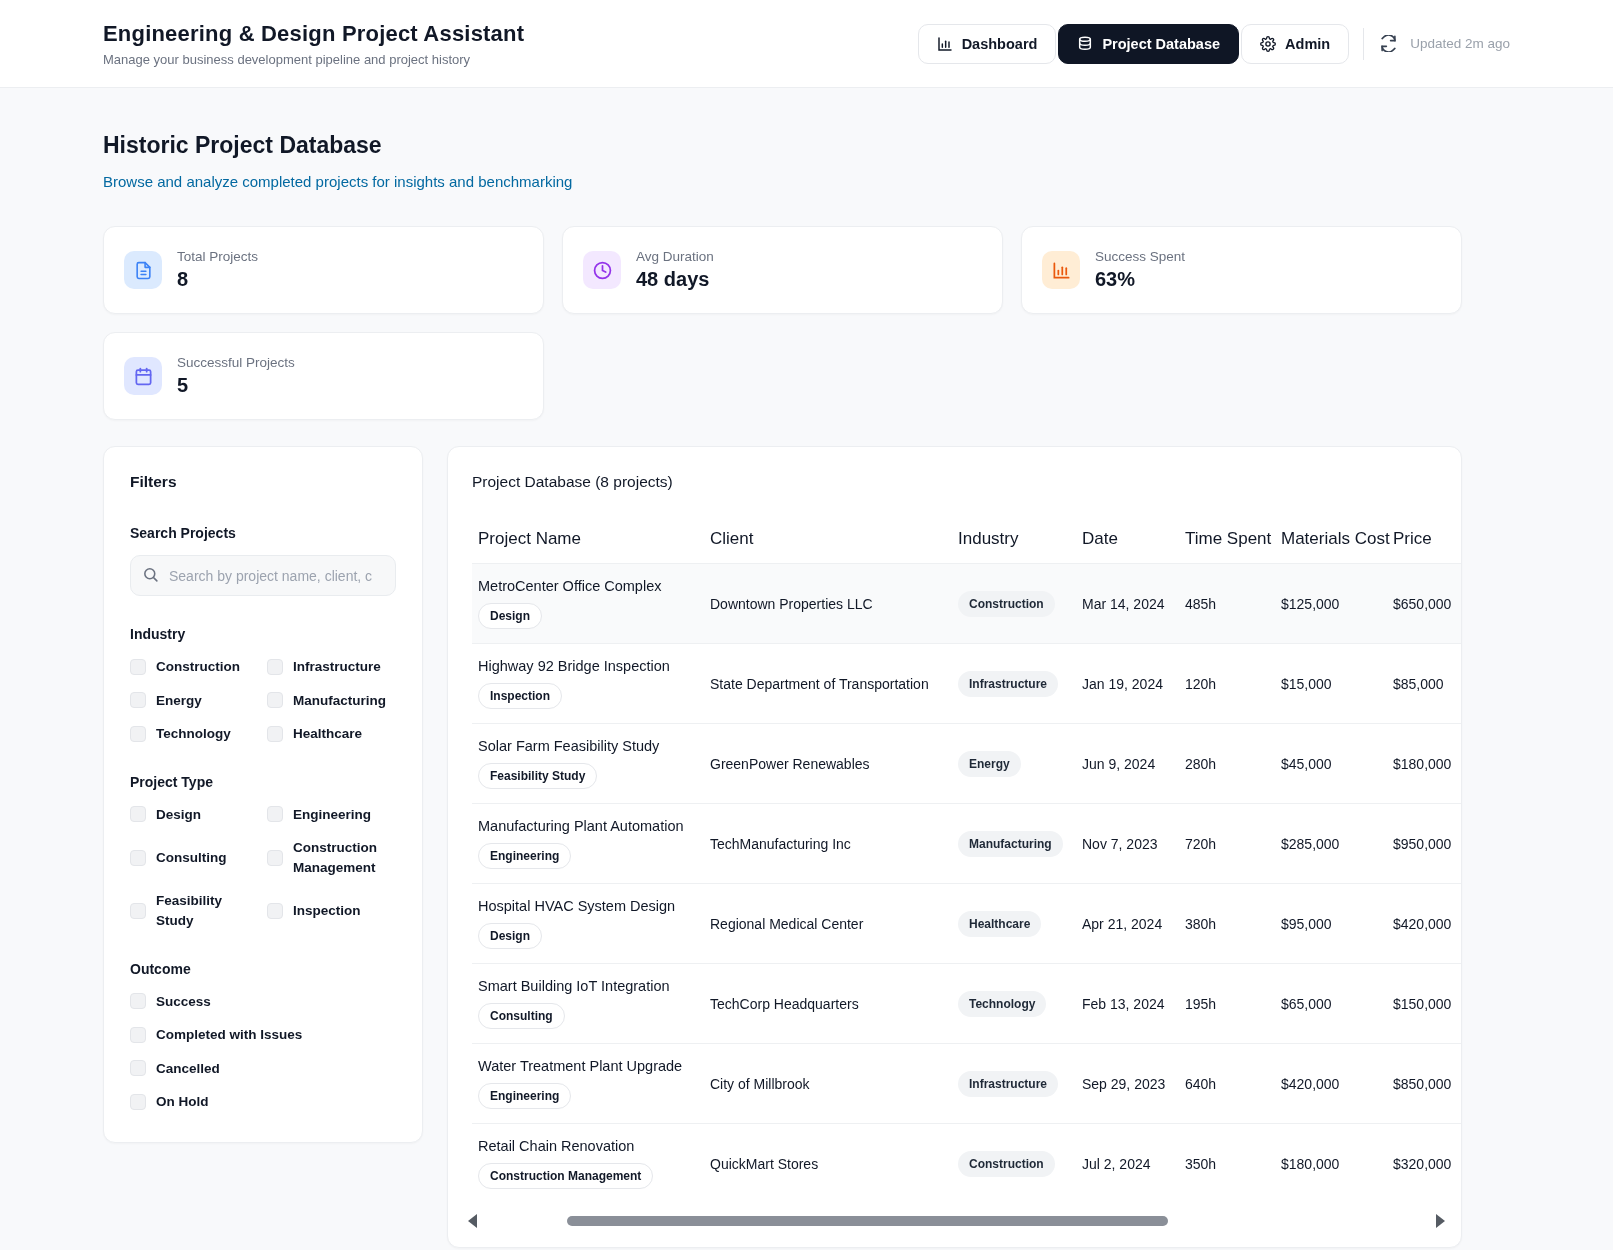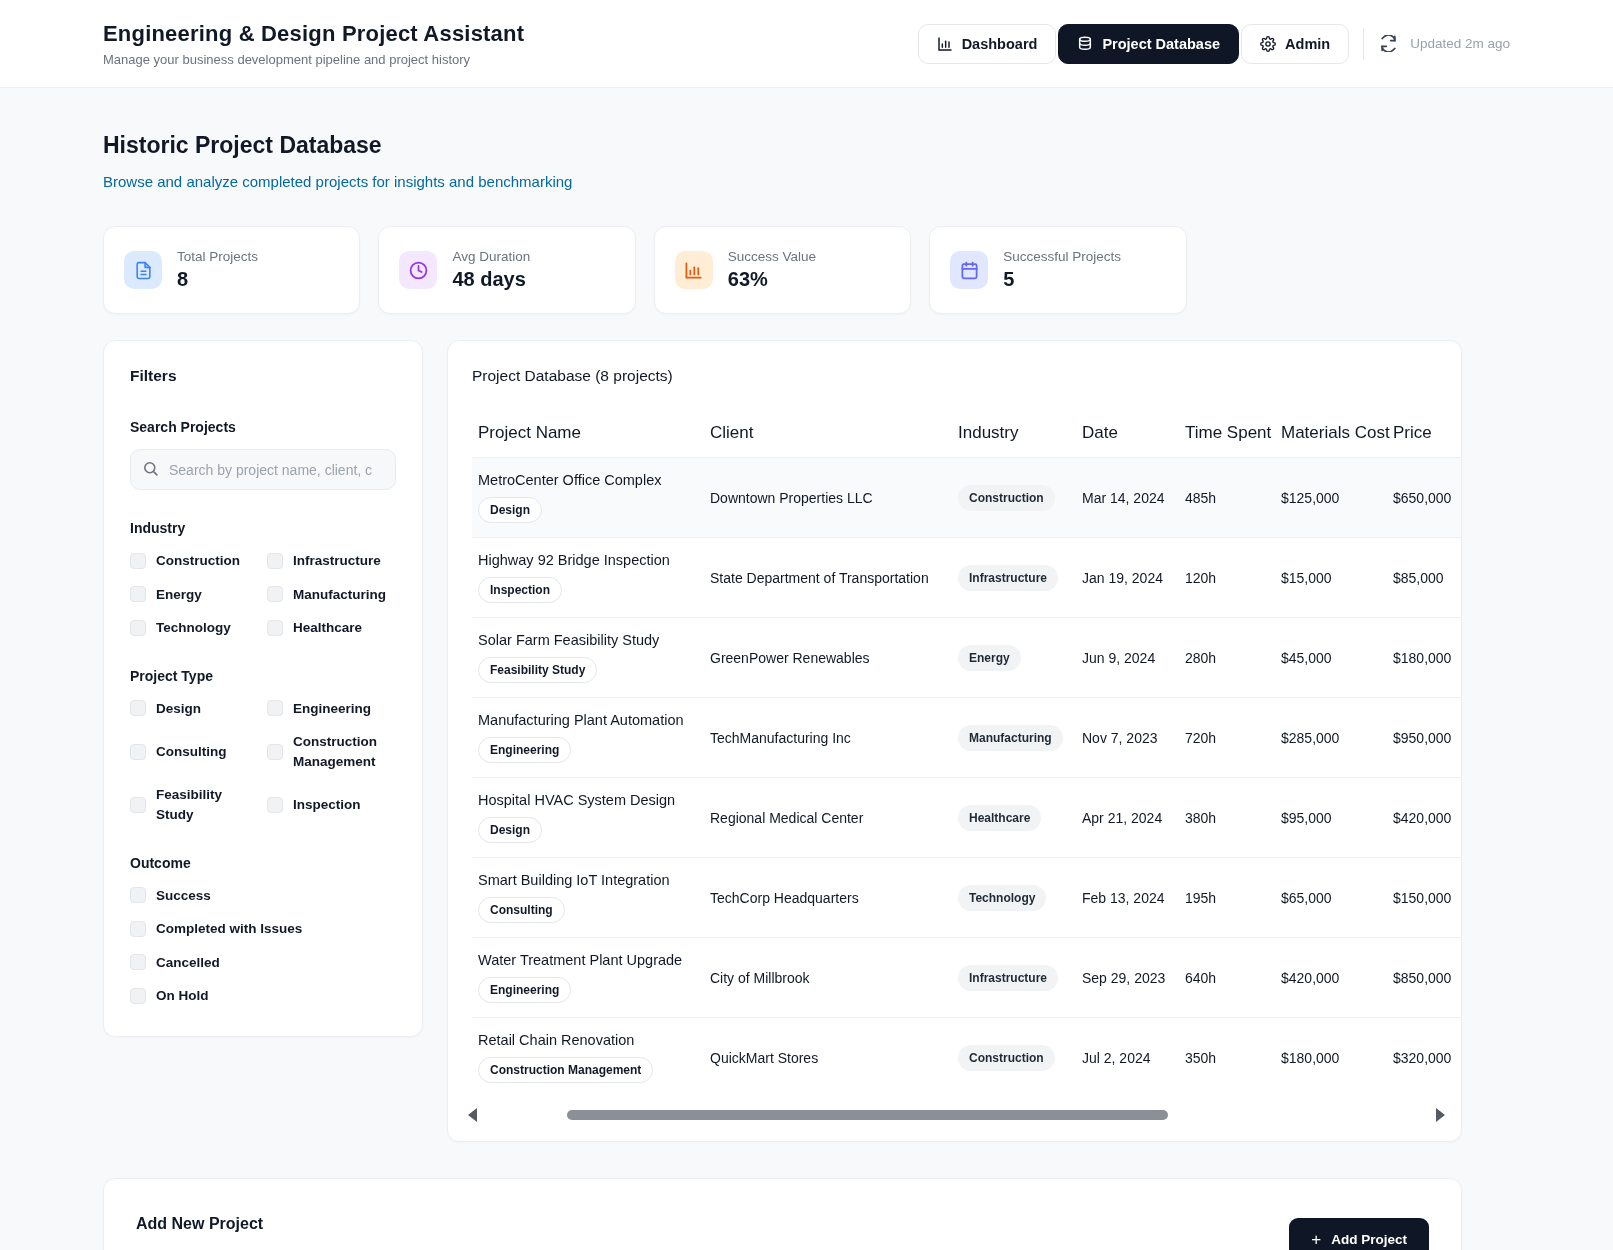--- a/index.html
+++ b/index.html
@@ -26,21 +26,21 @@
   .nav-btn.active { background:#0f1625; border-color:#0f1625; color:#fff; }
   .nav-btn svg { display:block; }
   .hdr-divider { width:1px; height:32px; background:#e5e7eb; margin:0 14px 0 12px; }
   .updated { display:flex; align-items:center; gap:13px; color:#9aa1ab; font-size:13.5px; }
   .updated .refresh { color:#374151; cursor:pointer; display:flex; }
   
   .content { padding:28px 151px 0 103px; }
   .page-title { font-size:23px; font-weight:700; margin-top:16px; }
   .page-sub { font-size:15px; color:#0369a1; margin-top:14px; }
   
-  .stats { display:grid; grid-template-columns:repeat(5,1fr); gap:18px; margin-top:36px; }
+  .stats { display:grid; grid-template-columns:repeat(3,1fr); gap:18px; margin-top:36px; }
   .stat-card {
     background:#fff; border:1px solid #eceef1; border-radius:12px;
     padding:20px 20px; display:flex; align-items:center; gap:15px; height:88px;
     box-shadow:0 1px 2px rgba(16,24,40,.03);
   }
   .stat-ic { width:38px; height:38px; border-radius:10px; display:flex; align-items:center; justify-content:center; flex:0 0 auto; }
   .stat-label { font-size:13.5px; color:#6b7280; }
   .stat-value { font-size:20px; font-weight:600; margin-top:4px; color:#111827; }
   
   .main { display:flex; gap:24px; margin-top:26px; align-items:flex-start; }
@@ -201,21 +201,21 @@
     <div class="stat-card">
       <div class="stat-ic" style="background:#ffedd5;color:#ea580c">
         <svg width="19" height="19" viewBox="0 0 24 24" fill="none" stroke="currentColor" stroke-width="2.2" stroke-linecap="round">
             <path d="M3 3v18h18"></path>
             <path d="M8 17v-5"></path>
             <path d="M13 17V8"></path>
             <path d="M18 17v-8"></path>
           </svg>
       </div>
       <div>
-        <div class="stat-label">Success Value</div>
+        <div class="stat-label">Success Spent</div>
         <div class="stat-value">63%</div>
       </div>
     </div>
     <div class="stat-card">
       <div class="stat-ic" style="background:#e0e7ff;color:#6366f1">
         <svg width="19" height="19" viewBox="0 0 24 24" fill="none" stroke="currentColor" stroke-width="2.2" stroke-linecap="round">
             <rect x="3" y="4" width="18" height="18" rx="2"></rect>
             <path d="M16 2v4"></path>
             <path d="M8 2v4"></path>
             <path d="M3 10h18"></path>

